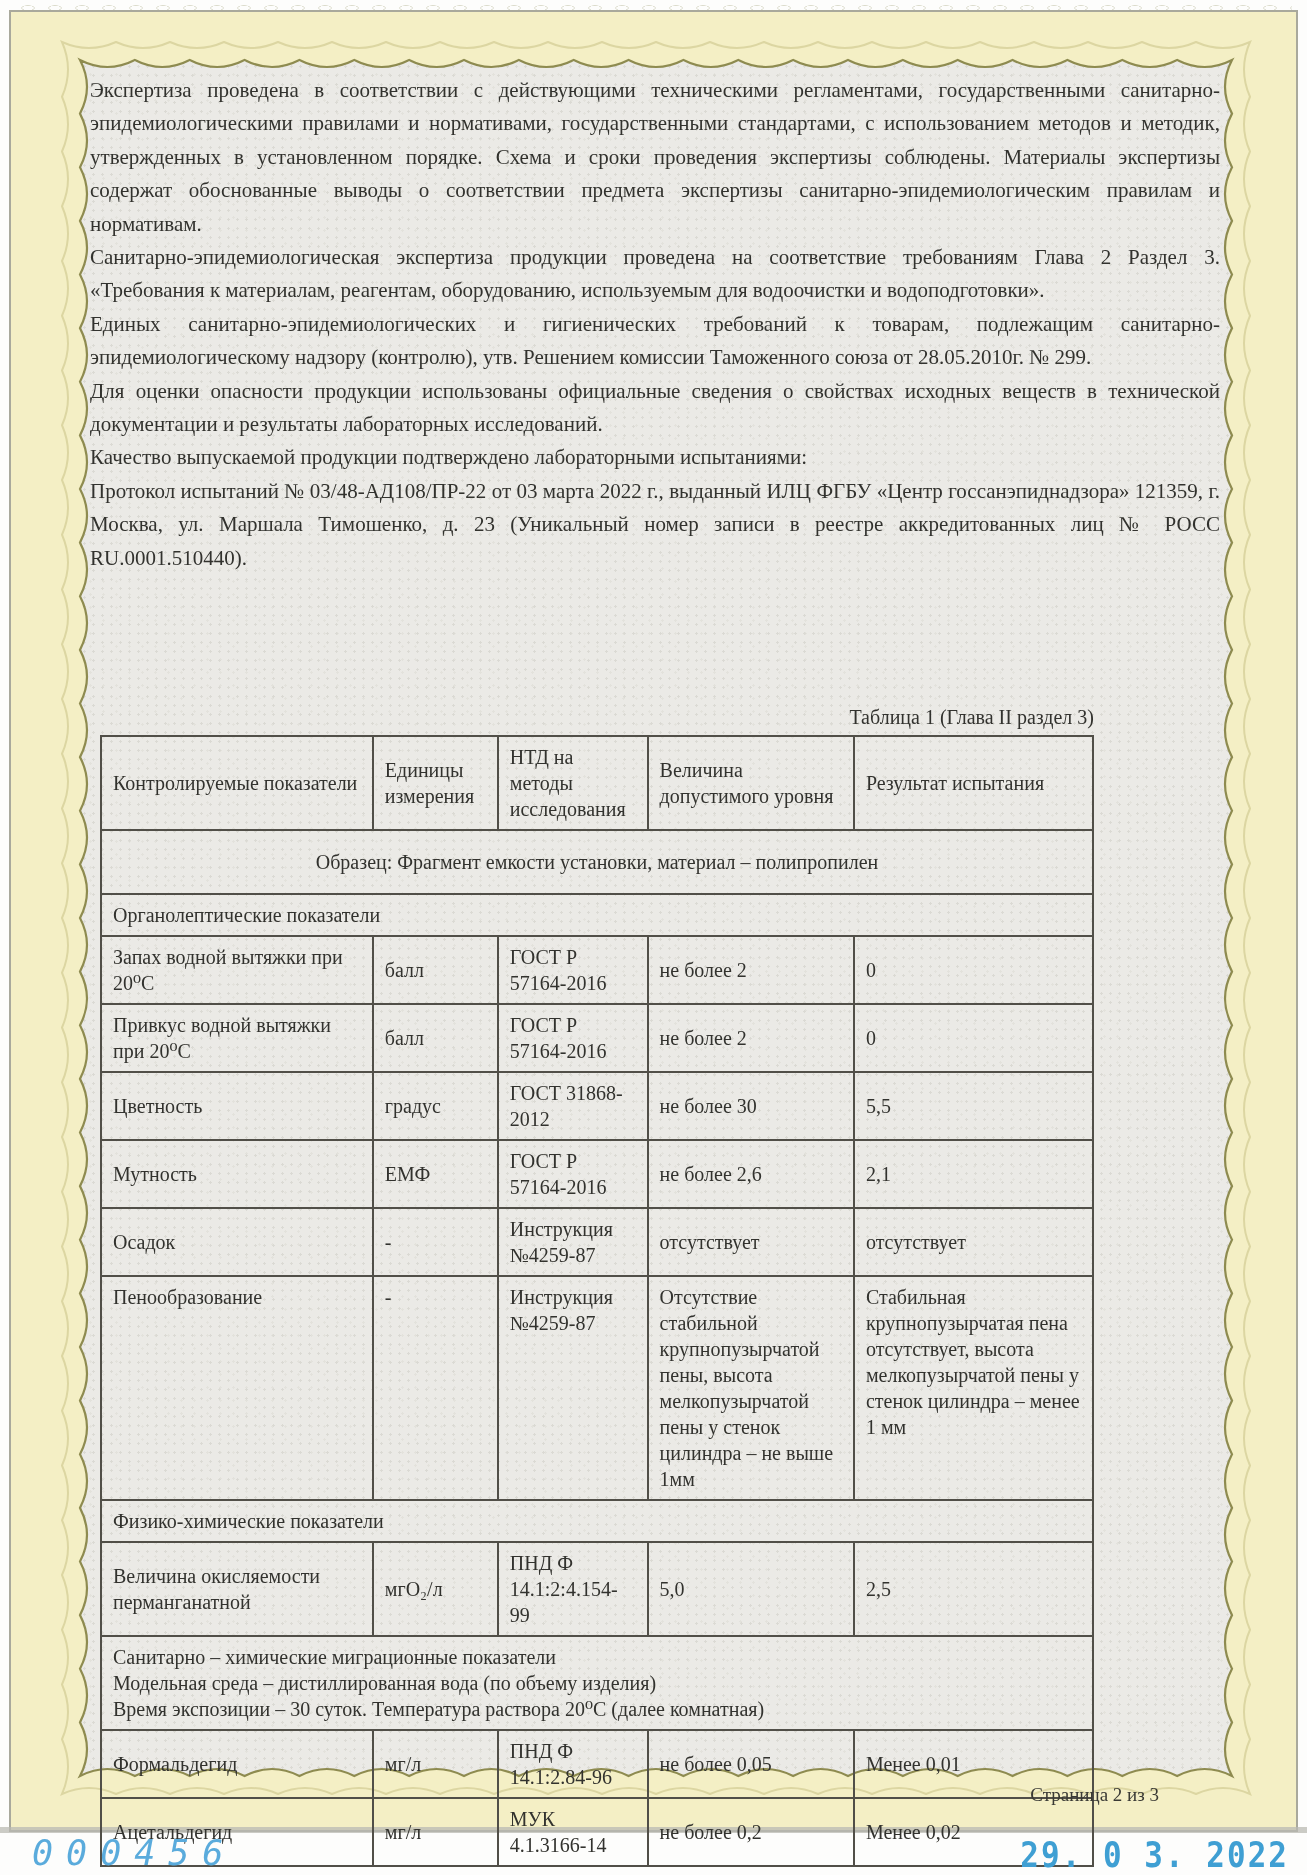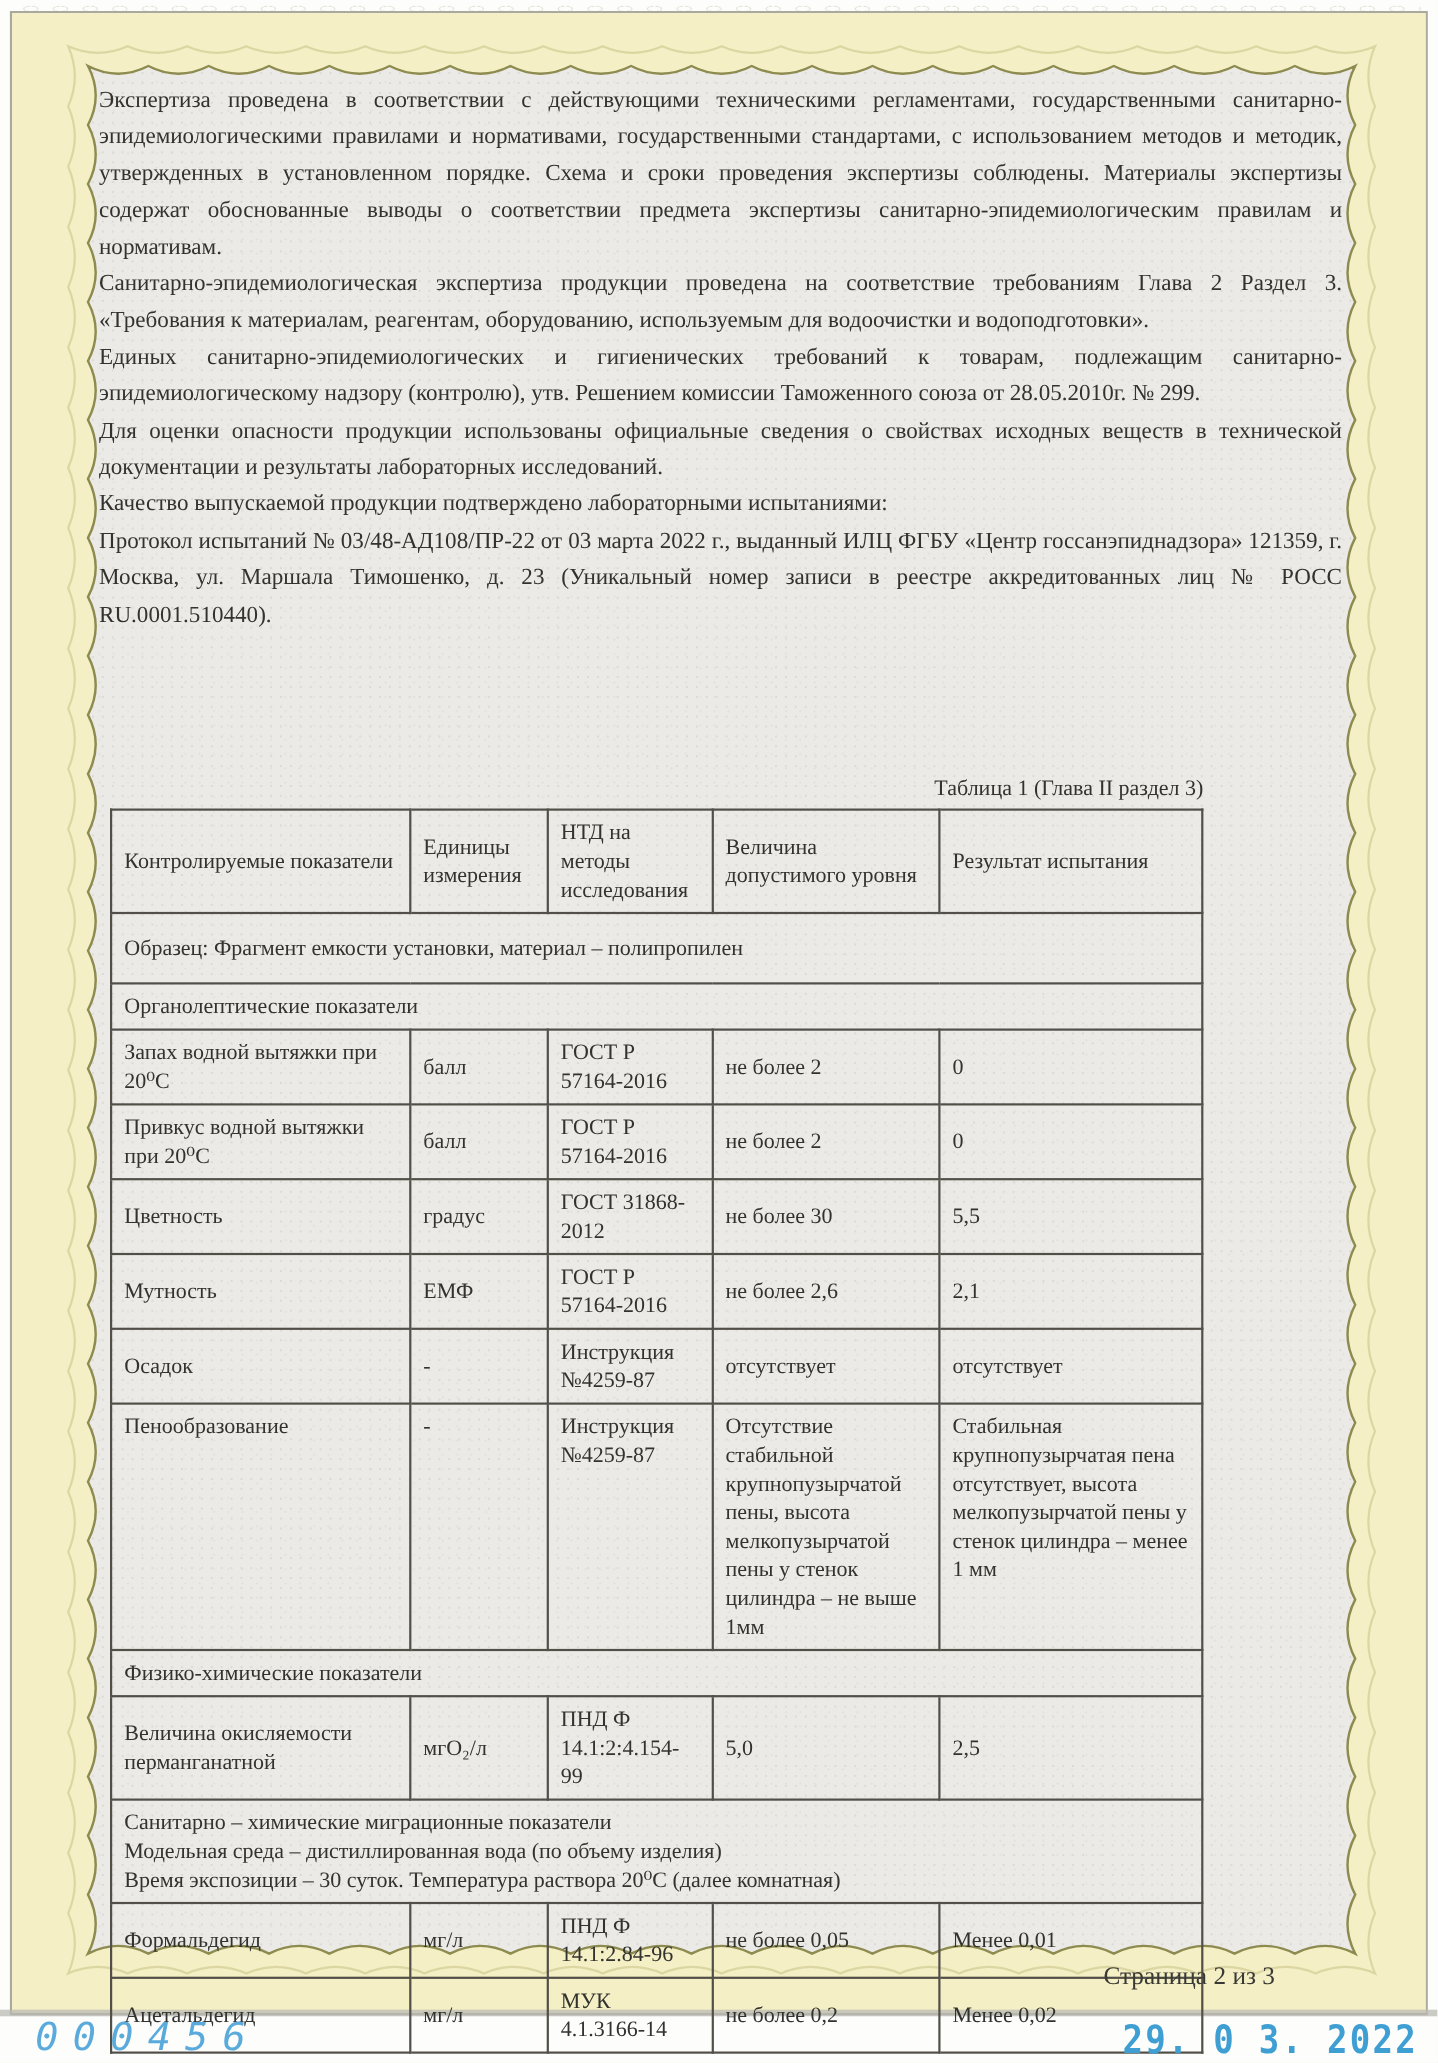--- a/index.html
+++ b/index.html
@@ -36,23 +36,23 @@
   .table-caption{text-align:right;font-size:20px;margin:0 0 6px 0;}
   table.results{width:100%;border-collapse:collapse;font-size:20px;line-height:26px;table-layout:fixed;}
   table.results th,table.results td{
     border:2px solid #514f48;padding:7px 11px;text-align:left;font-weight:normal;
     vertical-align:middle;overflow:hidden;
   }
   table.results thead th{height:72px;}
   col.c1{width:27.4%}col.c2{width:12.6%}col.c3{width:15.1%}col.c4{width:20.8%}col.c5{width:24.1%}
   td.section-cell{white-space:pre-line;padding:8px 11px;}
   tbody tr:nth-child(8) td{vertical-align:top;}  
-  tbody tr:nth-child(1) td{height:48px;}
+  tbody tr:nth-child(1) td{height:48px;text-align:center;}
   .footer-page{
-    position:absolute;right:148px;top:1784px;font-size:23px;z-index:3;color:#3a3a35;
+    position:absolute;right:148px;top:1784px;font-size:19px;z-index:3;color:#3a3a35;
   }
   .serial{
     position:absolute;left:32px;top:1833px;z-index:3;
     font-family:"DejaVu Sans Mono",monospace;font-size:35px;letter-spacing:13px;
     color:#5aabdc;font-weight:normal;font-style:italic;
   }
   .date-stamp{
     position:absolute;right:18px;top:1834px;z-index:3;
     font-family:"DejaVu Sans Mono",monospace;font-size:31px;font-weight:bold;
     letter-spacing:2px;color:#3f9fd3;transform:scaleY(1.15);transform-origin:top;

